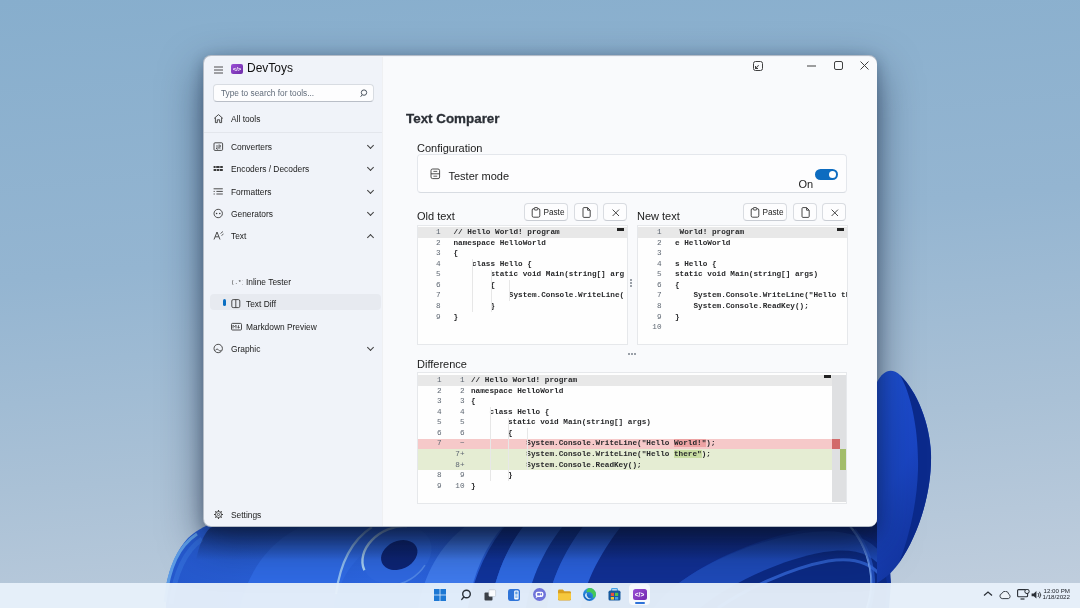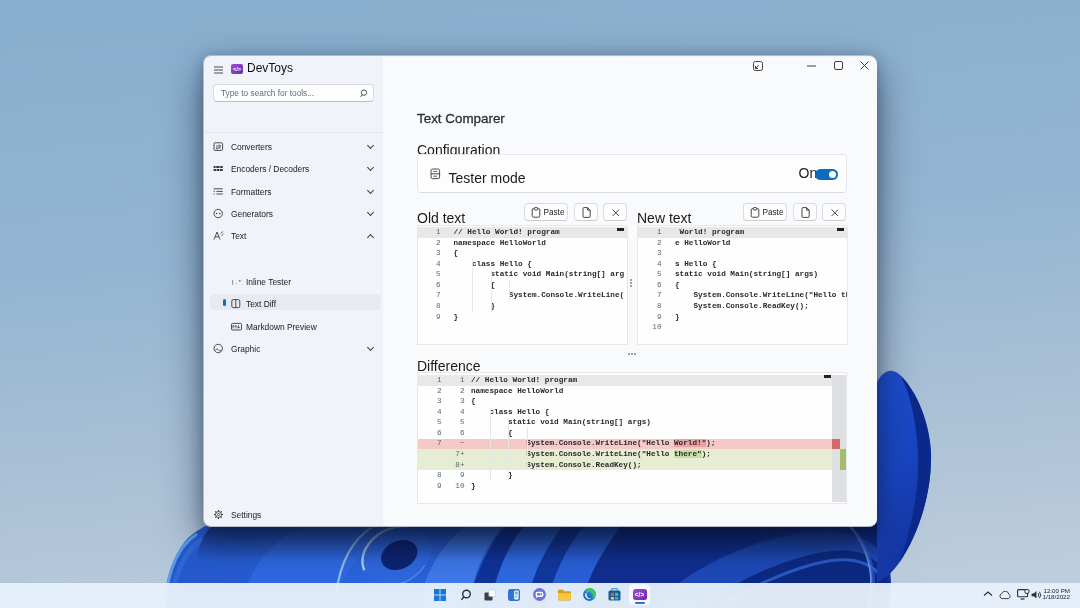--- a/index.html
+++ b/index.html
@@ -39,22 +39,22 @@
   .nav .ic2 { position:absolute; left:27px; top:2px; width:12px; height:12px; }
   .nav .lb { position:absolute; left:27px; top:3px; }
   .nav .lb2 { position:absolute; left:42px; top:3px; }
   .nav .chev { position:absolute; right:9px; width:5px; height:5px; border-right:0.9px solid #3f3f3f; border-bottom:0.9px solid #3f3f3f; }
   .nav .chev.dn { top:4px; transform:rotate(45deg); }
   .nav .chev.up { top:7px; transform:rotate(-135deg); }
   #seldiv { position:absolute; left:6px; top:238px; width:171px; height:16px; background:#e7eaf0; border-radius:4px; }
   #selbar { position:absolute; left:19px; top:242.5px; width:2.5px; height:7px; background:#0b6fc2; border-radius:1.5px; }
 
   
-  h1 { position:absolute; left:34px; top:54px; font-size:13.4px; font-weight:400; color:#2b2f36; letter-spacing:0px; -webkit-text-stroke:0.3px #2b2f36;}
-  .lab { position:absolute; font-size:14px; color:#1b1b1b; }
+  h1 { position:absolute; left:23px; top:54px; font-size:13.4px; font-weight:700; color:#2b2f36; letter-spacing:0px; -webkit-text-stroke:0.3px #2b2f36;}
+  .lab { position:absolute; font-size:11px; color:#1b1b1b; }
   #card { position:absolute; left:33.5px; top:97px; width:430px; height:39px; background:#fdfdfe;
     border:1px solid #e4e7ec; border-bottom-color:#d8dce2; border-radius:4px; }
   #toggle { position:absolute; left:397px; top:14px; width:23px; height:11px; border-radius:6px; background:#0d6cc0; }
   #toggle .knob { position:absolute; right:2px; top:2px; width:7px; height:7px; border-radius:50%; background:#fff; }
 
   .btn { position:absolute; height:18px; background:#fdfdfe; border:1px solid #d9dce1; border-bottom-color:#c9cdd4;
     border-radius:4px; font-size:8.2px; color:#1b1b1b; }
 
   
   .pane { position:absolute; background:#fefefe; border:1px solid #e6e8eb; }
@@ -241,20 +241,26 @@
   <svg class="capbtn" style="left:656px;top:5px" width="10" height="10">
       <path d="M0.5,0.5 L8.5,8.5 M8.5,0.5 L0.5,8.5" stroke="#404040"></path>
     </svg>
 
   <div id="search">Type to search for tools...</div>
   <svg class="abs" style="left:156px;top:33px" width="9" height="9">
       <circle cx="4" cy="3.6" r="2.7" fill="none" stroke="#4c5560"></circle>
       <line x1="2" y1="6" x2="0.6" y2="7.8" stroke="#4c5560"></line>
     </svg>
 
+  <div class="nav" style="top:55px">
+    <svg class="ic" width="11" height="11">
+        <path d="M1.2,5.4 L5.5,1.6 L9.8,5.4 M2.4,4.6 V9.6 H4.3 V6.8 H6.7 V9.6 H8.6 V4.6" fill="none" stroke="#3a3a3a" stroke-width="0.9"></path>
+      </svg>
+    <span class="lb">All tools</span>
+    </div>
   <div class="abs" style="left:0;top:75.5px;width:178px;height:1px;background:#e3e6ec"></div>
   <div class="nav" style="top:83px">
     <svg class="ic" width="11" height="11">
         <rect x="1" y="1.8" width="8.6" height="7.6" rx="1" fill="none" stroke="#3a3a3a" stroke-width="0.9"></rect>
         <path d="M3,5 h4.6 M6,3.4 l1.6,1.6 l-1.6,1.6 M7.6,7 h-4.6 M4.6,8.6 l-1.6,-1.6" fill="none" stroke="#3a3a3a" stroke-width="0.8"></path>
       </svg>
     <span class="lb">Converters</span>
       <span class="chev dn"></span>
     </div>
   <div class="nav" style="top:128px">
@@ -353,21 +359,21 @@
     <h1>Text Comparer</h1>
     <div class="lab" style="left:34px;top:85px">Configuration</div>
     <div id="card">
       <svg class="abs" style="left:12px;top:13px" width="11" height="12">
           <rect x="1" y="1" width="8.6" height="9.6" rx="1.6" fill="none" stroke="#3a3a3a" stroke-width="0.9"></rect>
           <line x1="1" y1="5.8" x2="9.6" y2="5.8" stroke="#3a3a3a" stroke-width="0.9"></line>
           <line x1="3.4" y1="3.4" x2="7.2" y2="3.4" stroke="#3a3a3a" stroke-width="0.8"></line>
           <line x1="3.4" y1="8.2" x2="7.2" y2="8.2" stroke="#3a3a3a" stroke-width="0.8"></line>
         </svg>
       <div class="lab" style="left:31px;top:15px">Tester mode</div>
-      <div class="lab" style="left:381px;top:10px">On</div>
+      <div class="lab" style="left:381px;top:23px">On</div>
       <div id="toggle">
           <div class="knob"></div>
         </div>
     </div>
 
     <div class="lab" style="left:34px;top:153px">Old text</div>
     <div class="btn" style="left:141px;top:146px;width:44px">
         <svg style="position:absolute;left:6px;top:3.2px" width="10" height="11">
           <rect x="1.2" y="1.6" width="7.6" height="8.6" rx="1.4" fill="none" stroke="#333" stroke-width="0.9"></rect>
           <rect x="3.2" y="0.6" width="3.6" height="2.4" rx="0.8" fill="#fdfdfe" stroke="#333" stroke-width="0.9"></rect>

